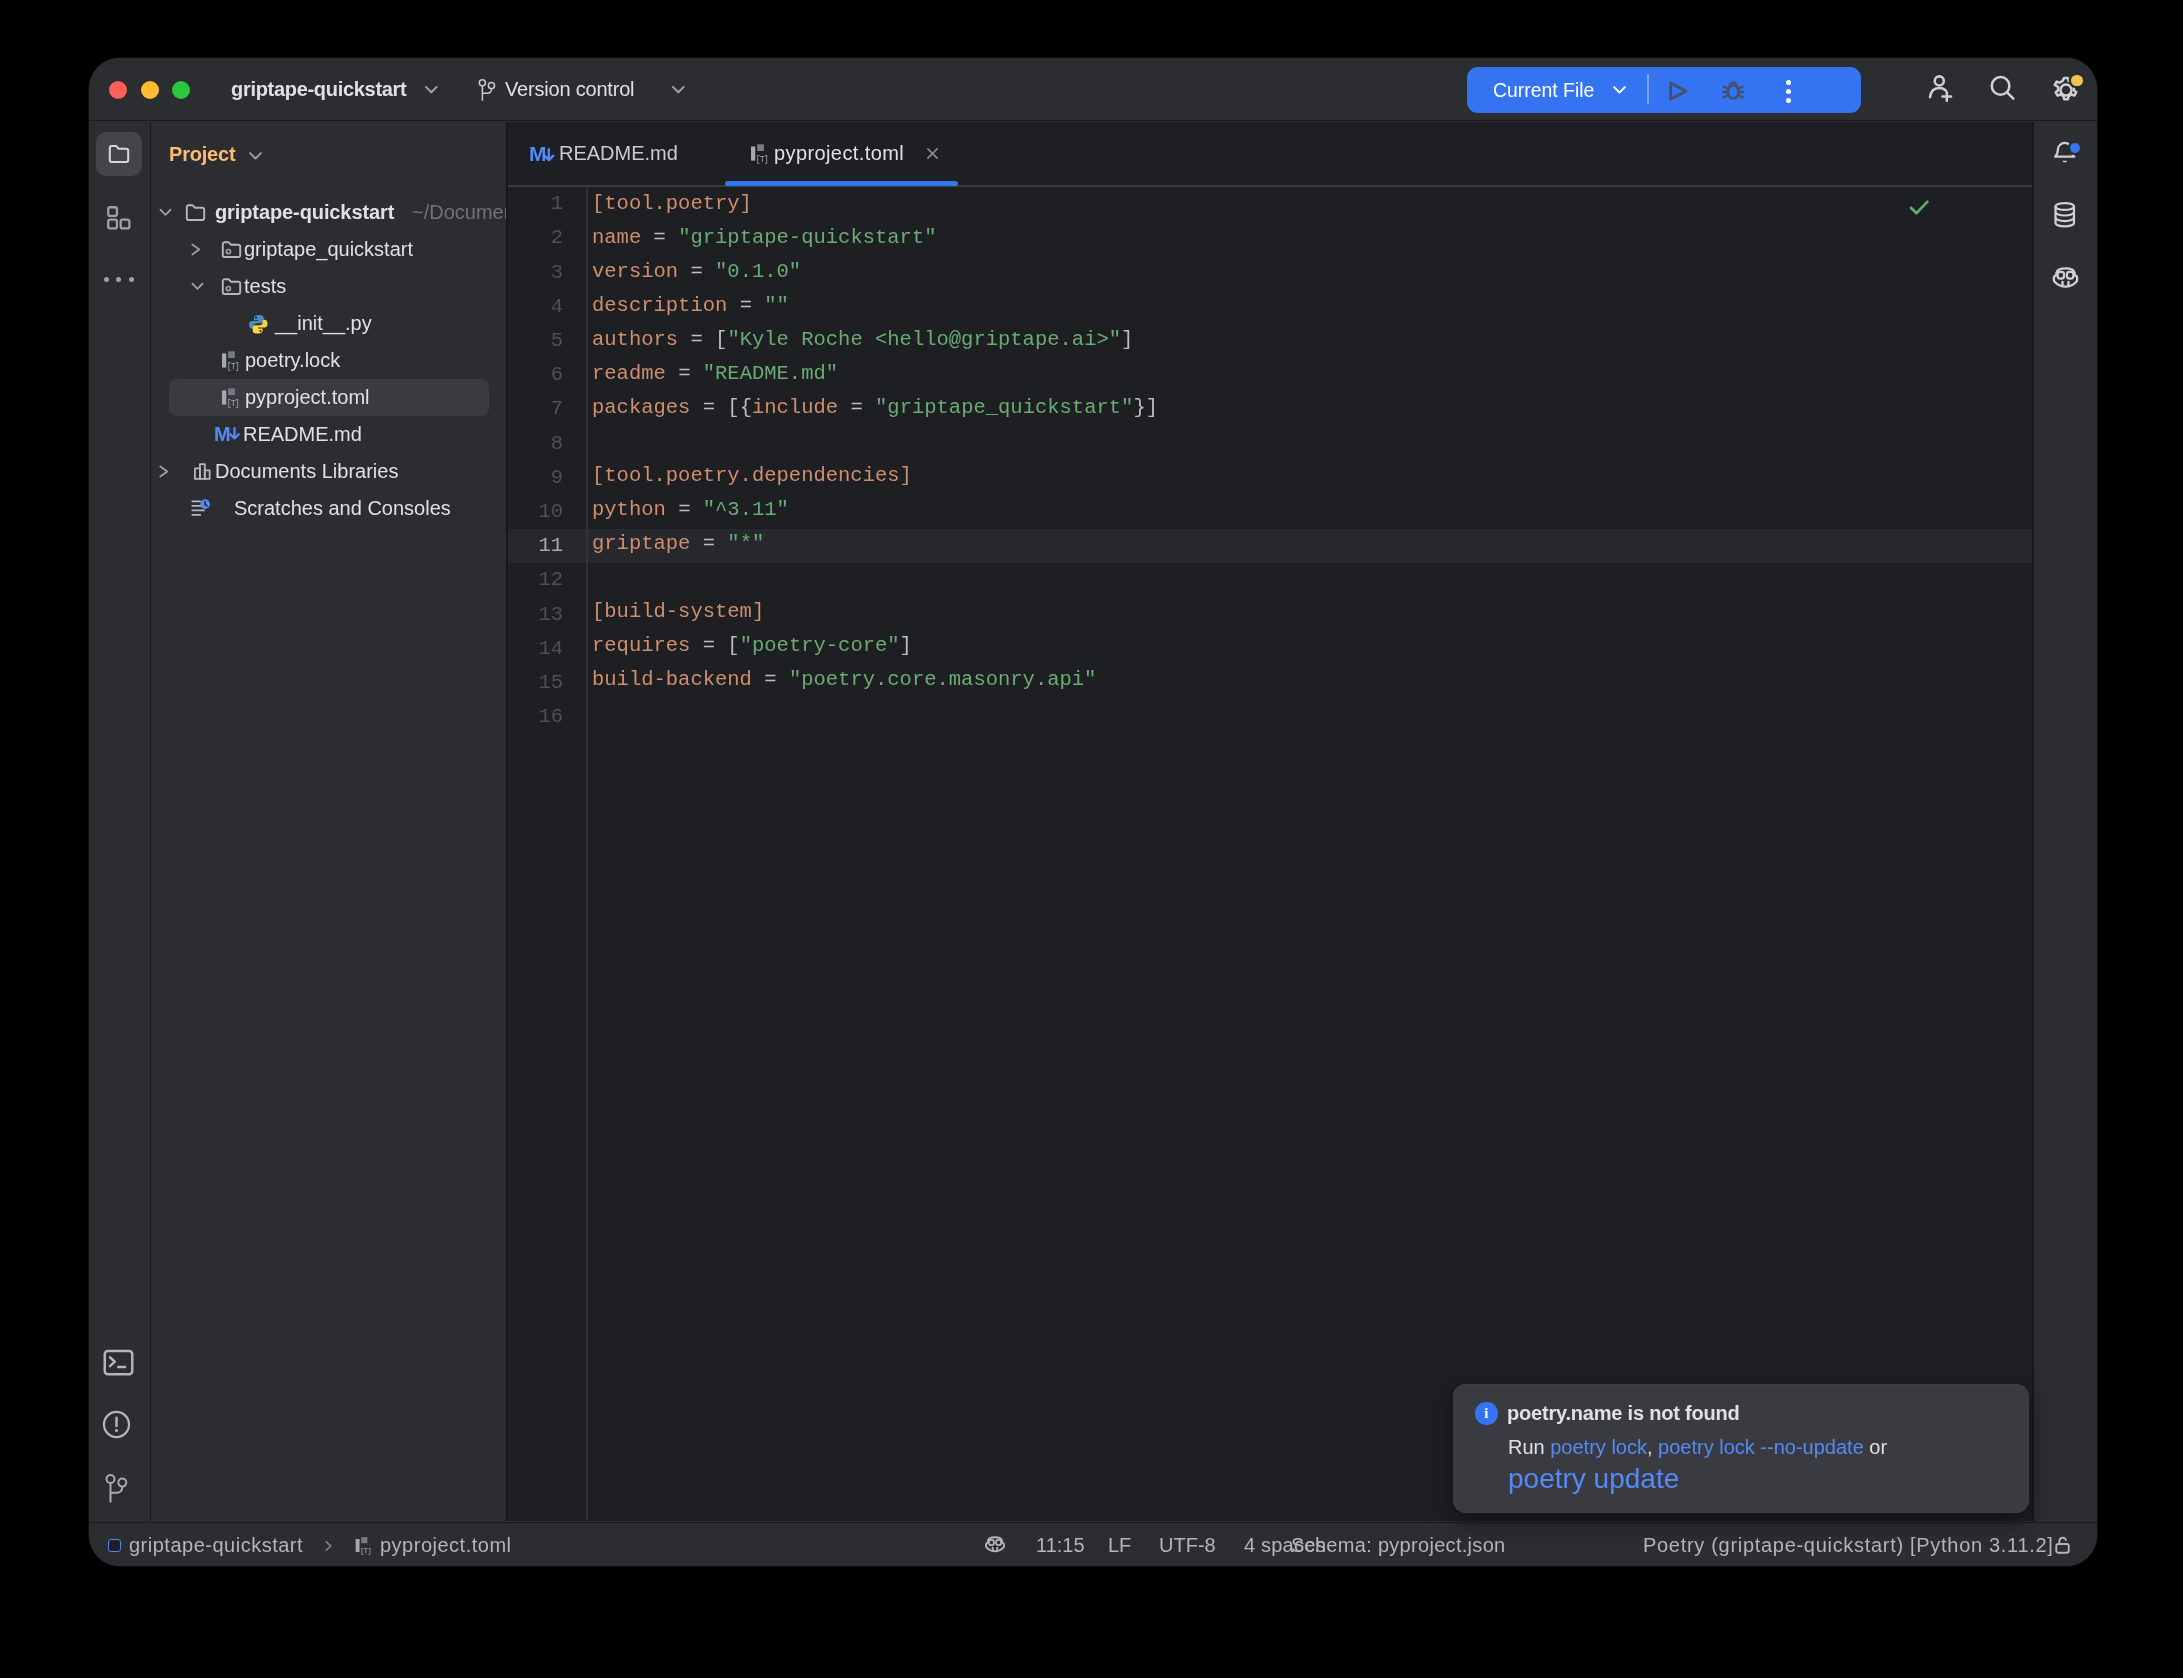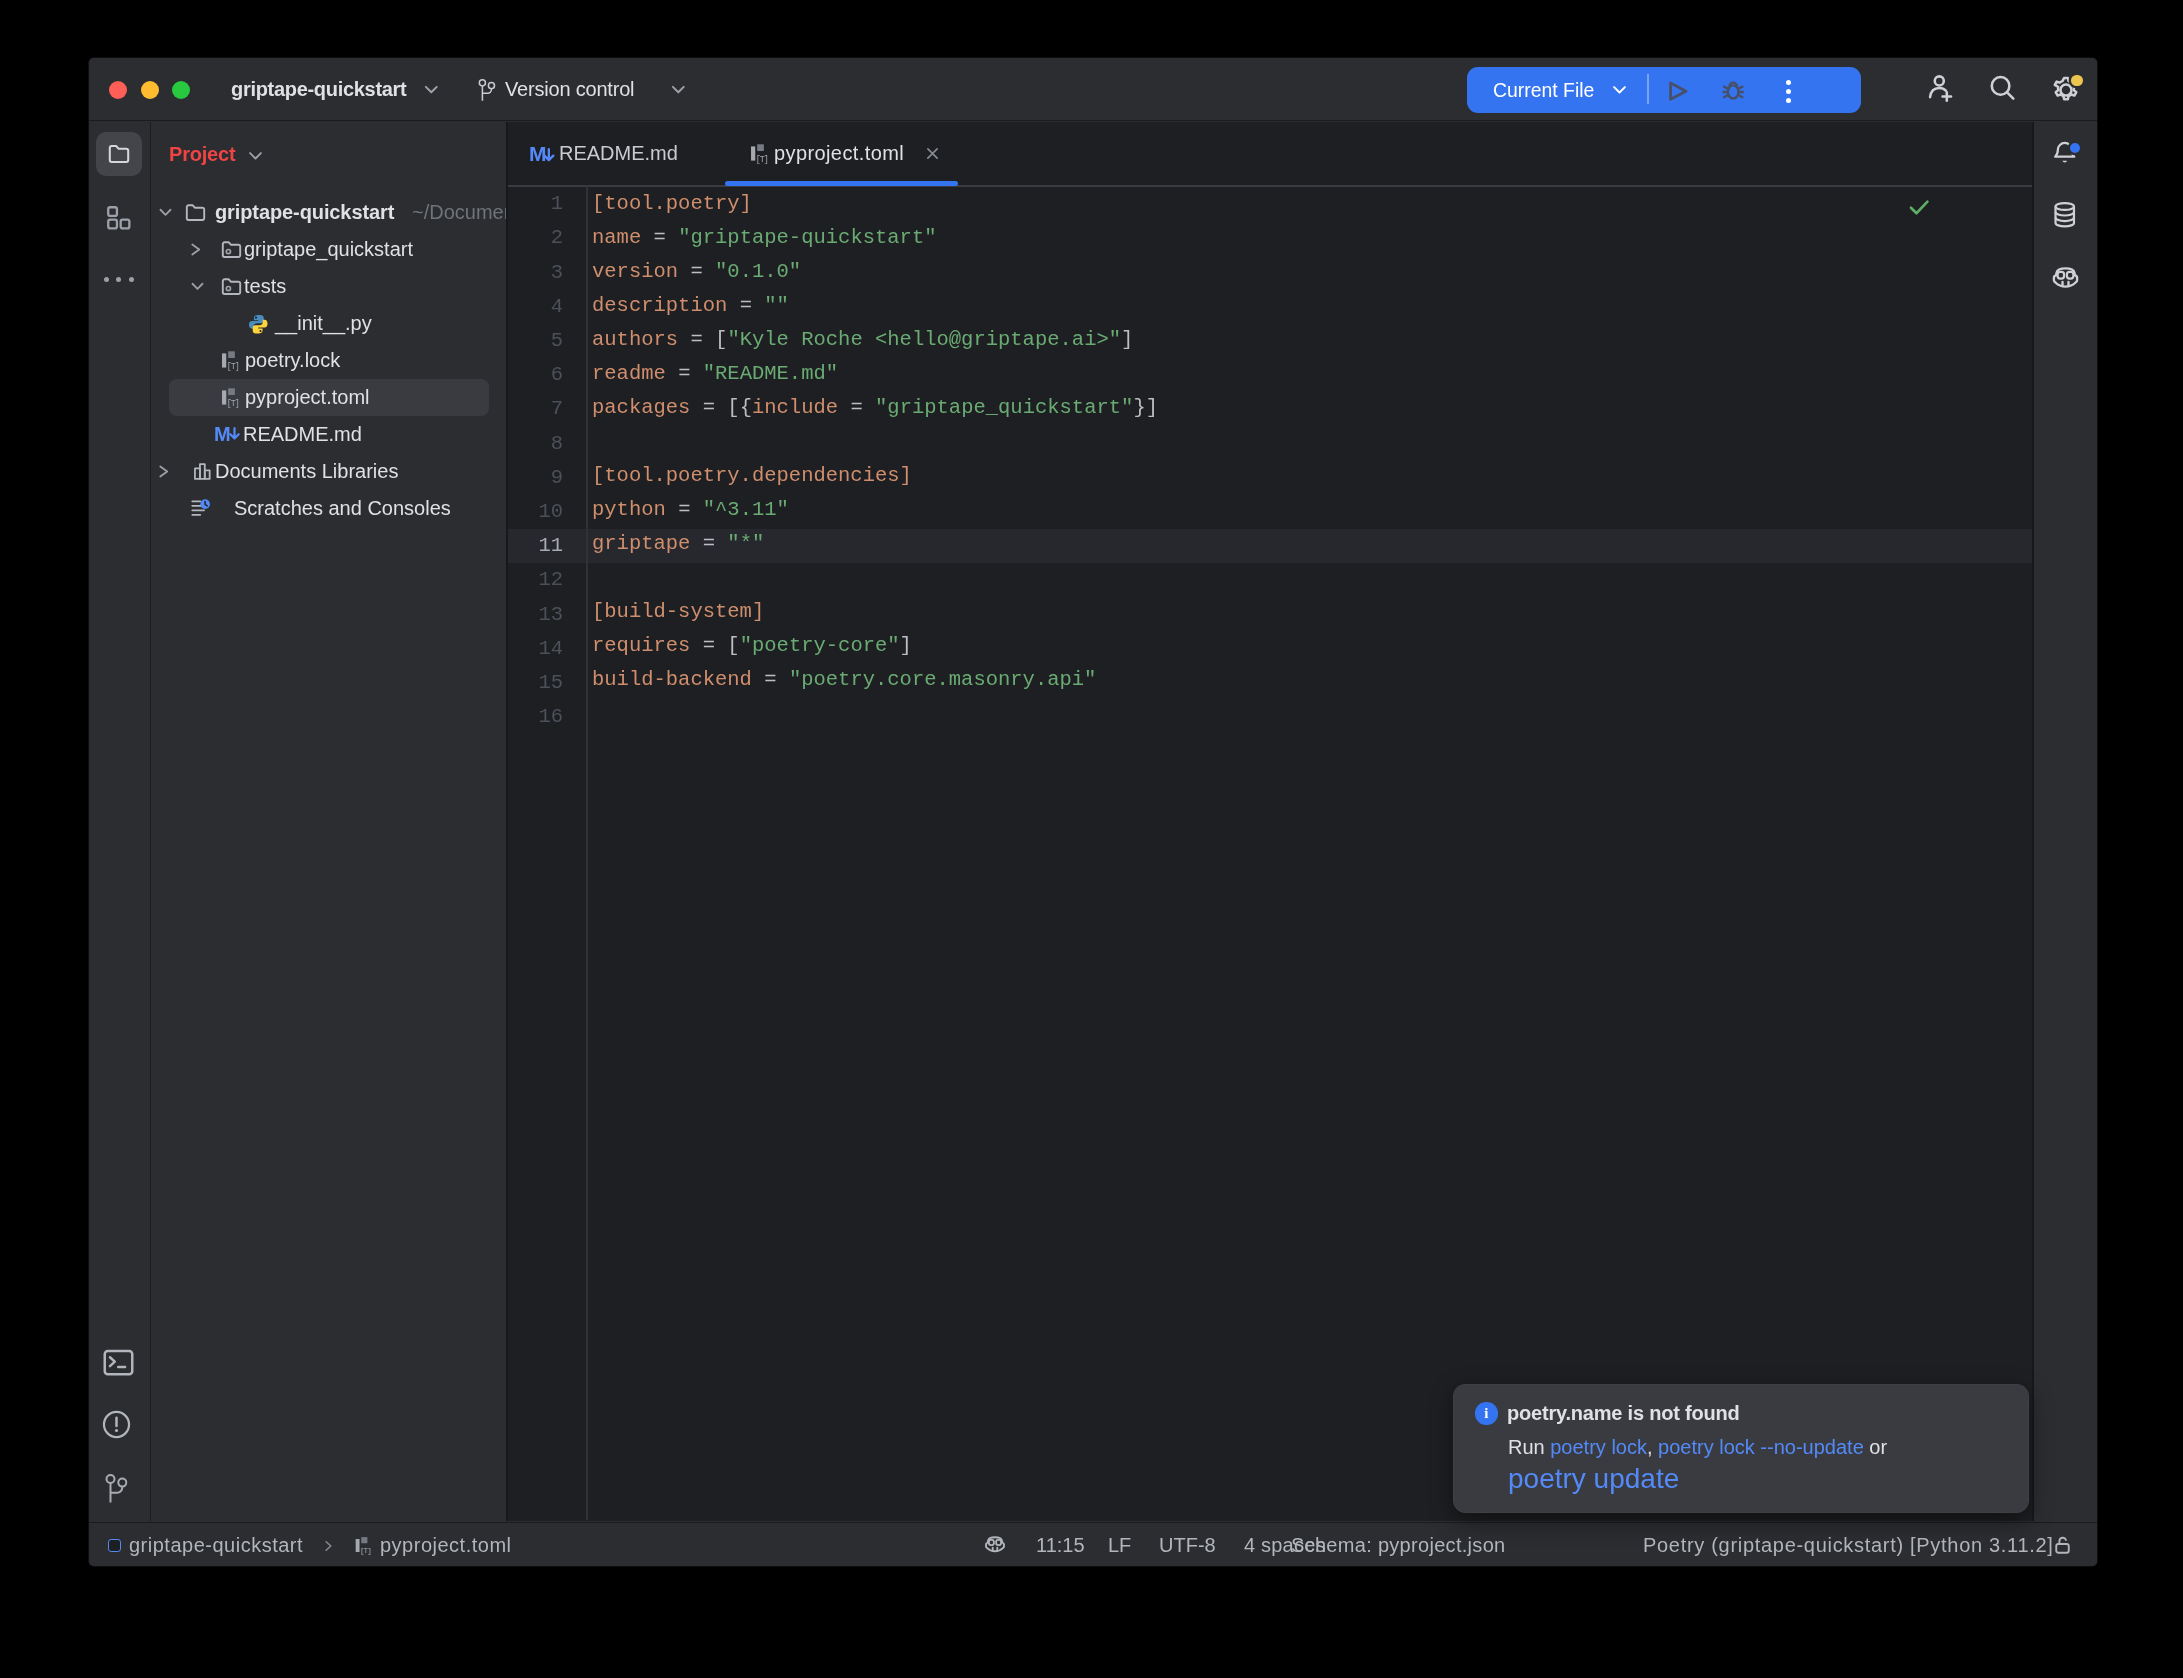--- a/index.html
+++ b/index.html
@@ -1,19 +1,19 @@
 <!DOCTYPE html>
 <html style="font-size:12.4px"><head>
 <meta charset="utf-8">
 <style>
 html,body{margin:0;padding:0;background:#000;}
 #page{position:relative;width:2183px;height:1678px;background:#000;overflow:hidden;
   font-family:"Liberation Sans",sans-serif;}
 #win{position:absolute;left:89px;top:58px;width:2008px;height:1508px;
-  background:#2B2D30;border-radius:5px;overflow:hidden;
+  background:#2B2D30;border-radius:31px;overflow:hidden;
   box-shadow:0 0 0 0.8px rgba(255,255,255,0.07);}
 .abs{position:absolute;}
 
 #titlebar{position:absolute;left:0;top:0;width:100%;height:62px;background:#2B2D30;
   border-bottom:1.6px solid #1A1B1E;}
 .light{position:absolute;top:23px;width:18px;height:18px;border-radius:50%;}
 .ttext{position:absolute;top:0;height:62px;line-height:62px;color:#DFE1E5;font-size:20px;white-space:nowrap;}
 
 #leftstrip{position:absolute;left:0;top:64px;width:61px;height:1399px;background:#2B2D30;}
 #vd1{position:absolute;left:61px;top:64px;width:1.6px;height:1399px;background:#1A1B1E;}
@@ -123,21 +123,21 @@
     </svg>
     <svg class="abs" style="left:16.3px;top:1352px;" width="23" height="30" viewBox="0 0 23 30">
       <circle cx="5.5" cy="5" r="4" fill="none" stroke="#A8ABB2" stroke-width="2"></circle>
       <circle cx="17.3" cy="8.6" r="4" fill="none" stroke="#A8ABB2" stroke-width="2"></circle>
       <path d="M5.5 9 V28.5" fill="none" stroke="#A8ABB2" stroke-width="2"></path>
       <path d="M17.3 12.6 v0.9 a5.2 5.2 0 0 1-5.2 5.2 H5.5" fill="none" stroke="#A8ABB2" stroke-width="2"></path>
     </svg>
   </div>
   <div id="vd1"></div>
   <div id="project">
-    <div class="abs" style="left:18px;top:14px;height:37px;line-height:37px;font-size:20px;font-weight:bold;color:#ef4444;letter-spacing:-0.2px;">Project</div>
+    <div class="abs" style="left:18px;top:14px;height:37px;line-height:37px;font-size:20px;font-weight:bold;color:#fdba74;letter-spacing:-0.2px;">Project</div>
     <svg class="abs" style="left:96px;top:28px;" width="17" height="12.4" viewBox="0 0 22 16">
       <path d="M4 4 L11 11 L18 4" fill="none" stroke="#9DA0A8" stroke-width="2.4" stroke-linecap="round" stroke-linejoin="round"></path>
     </svg>
 
     <div class="abs" style="left:18px;top:257px;width:320px;height:37px;border-radius:7.8px;background:#393B40;"></div>
 
     <div class="trow" style="top:72px;">
       <svg class="abs" style="left:6.2px;top:13.2px;" width="17" height="11.7" viewBox="0 0 22 15">
             <path d="M4.5 3.5 L11 10 L17.5 3.5" fill="none" stroke="#9DA0A8" stroke-width="2.3" stroke-linecap="round" stroke-linejoin="round"></path>
           </svg>

